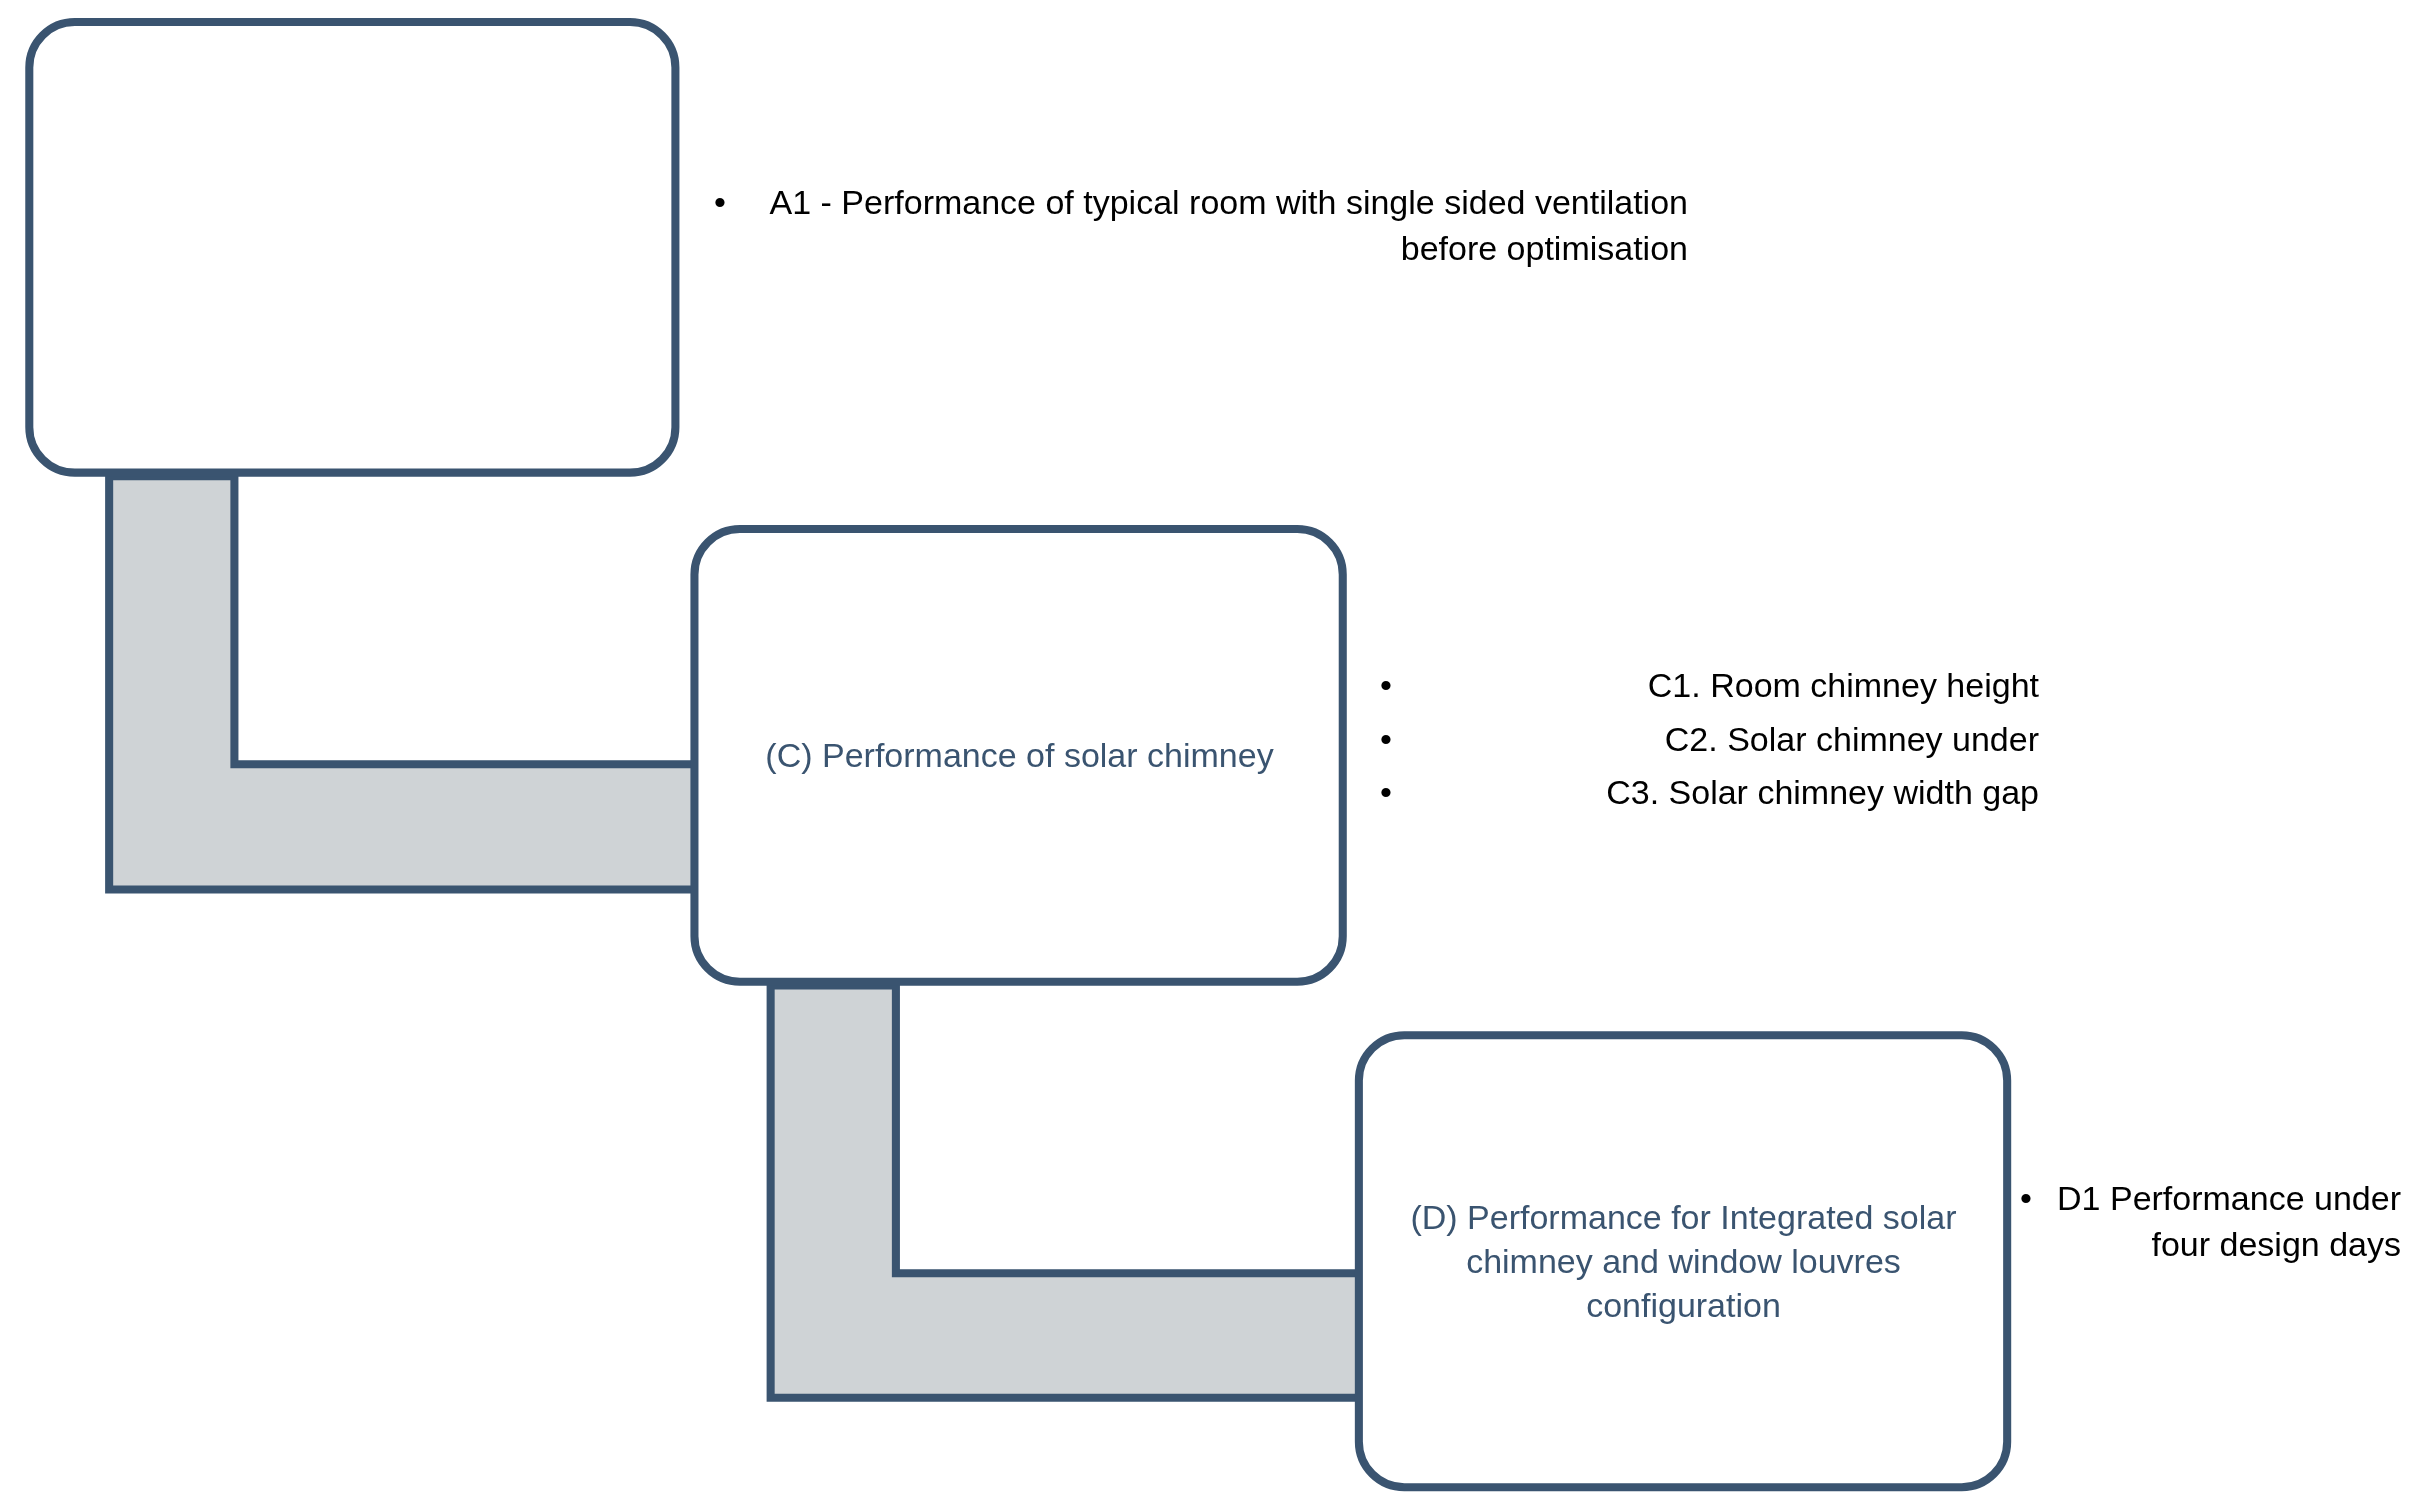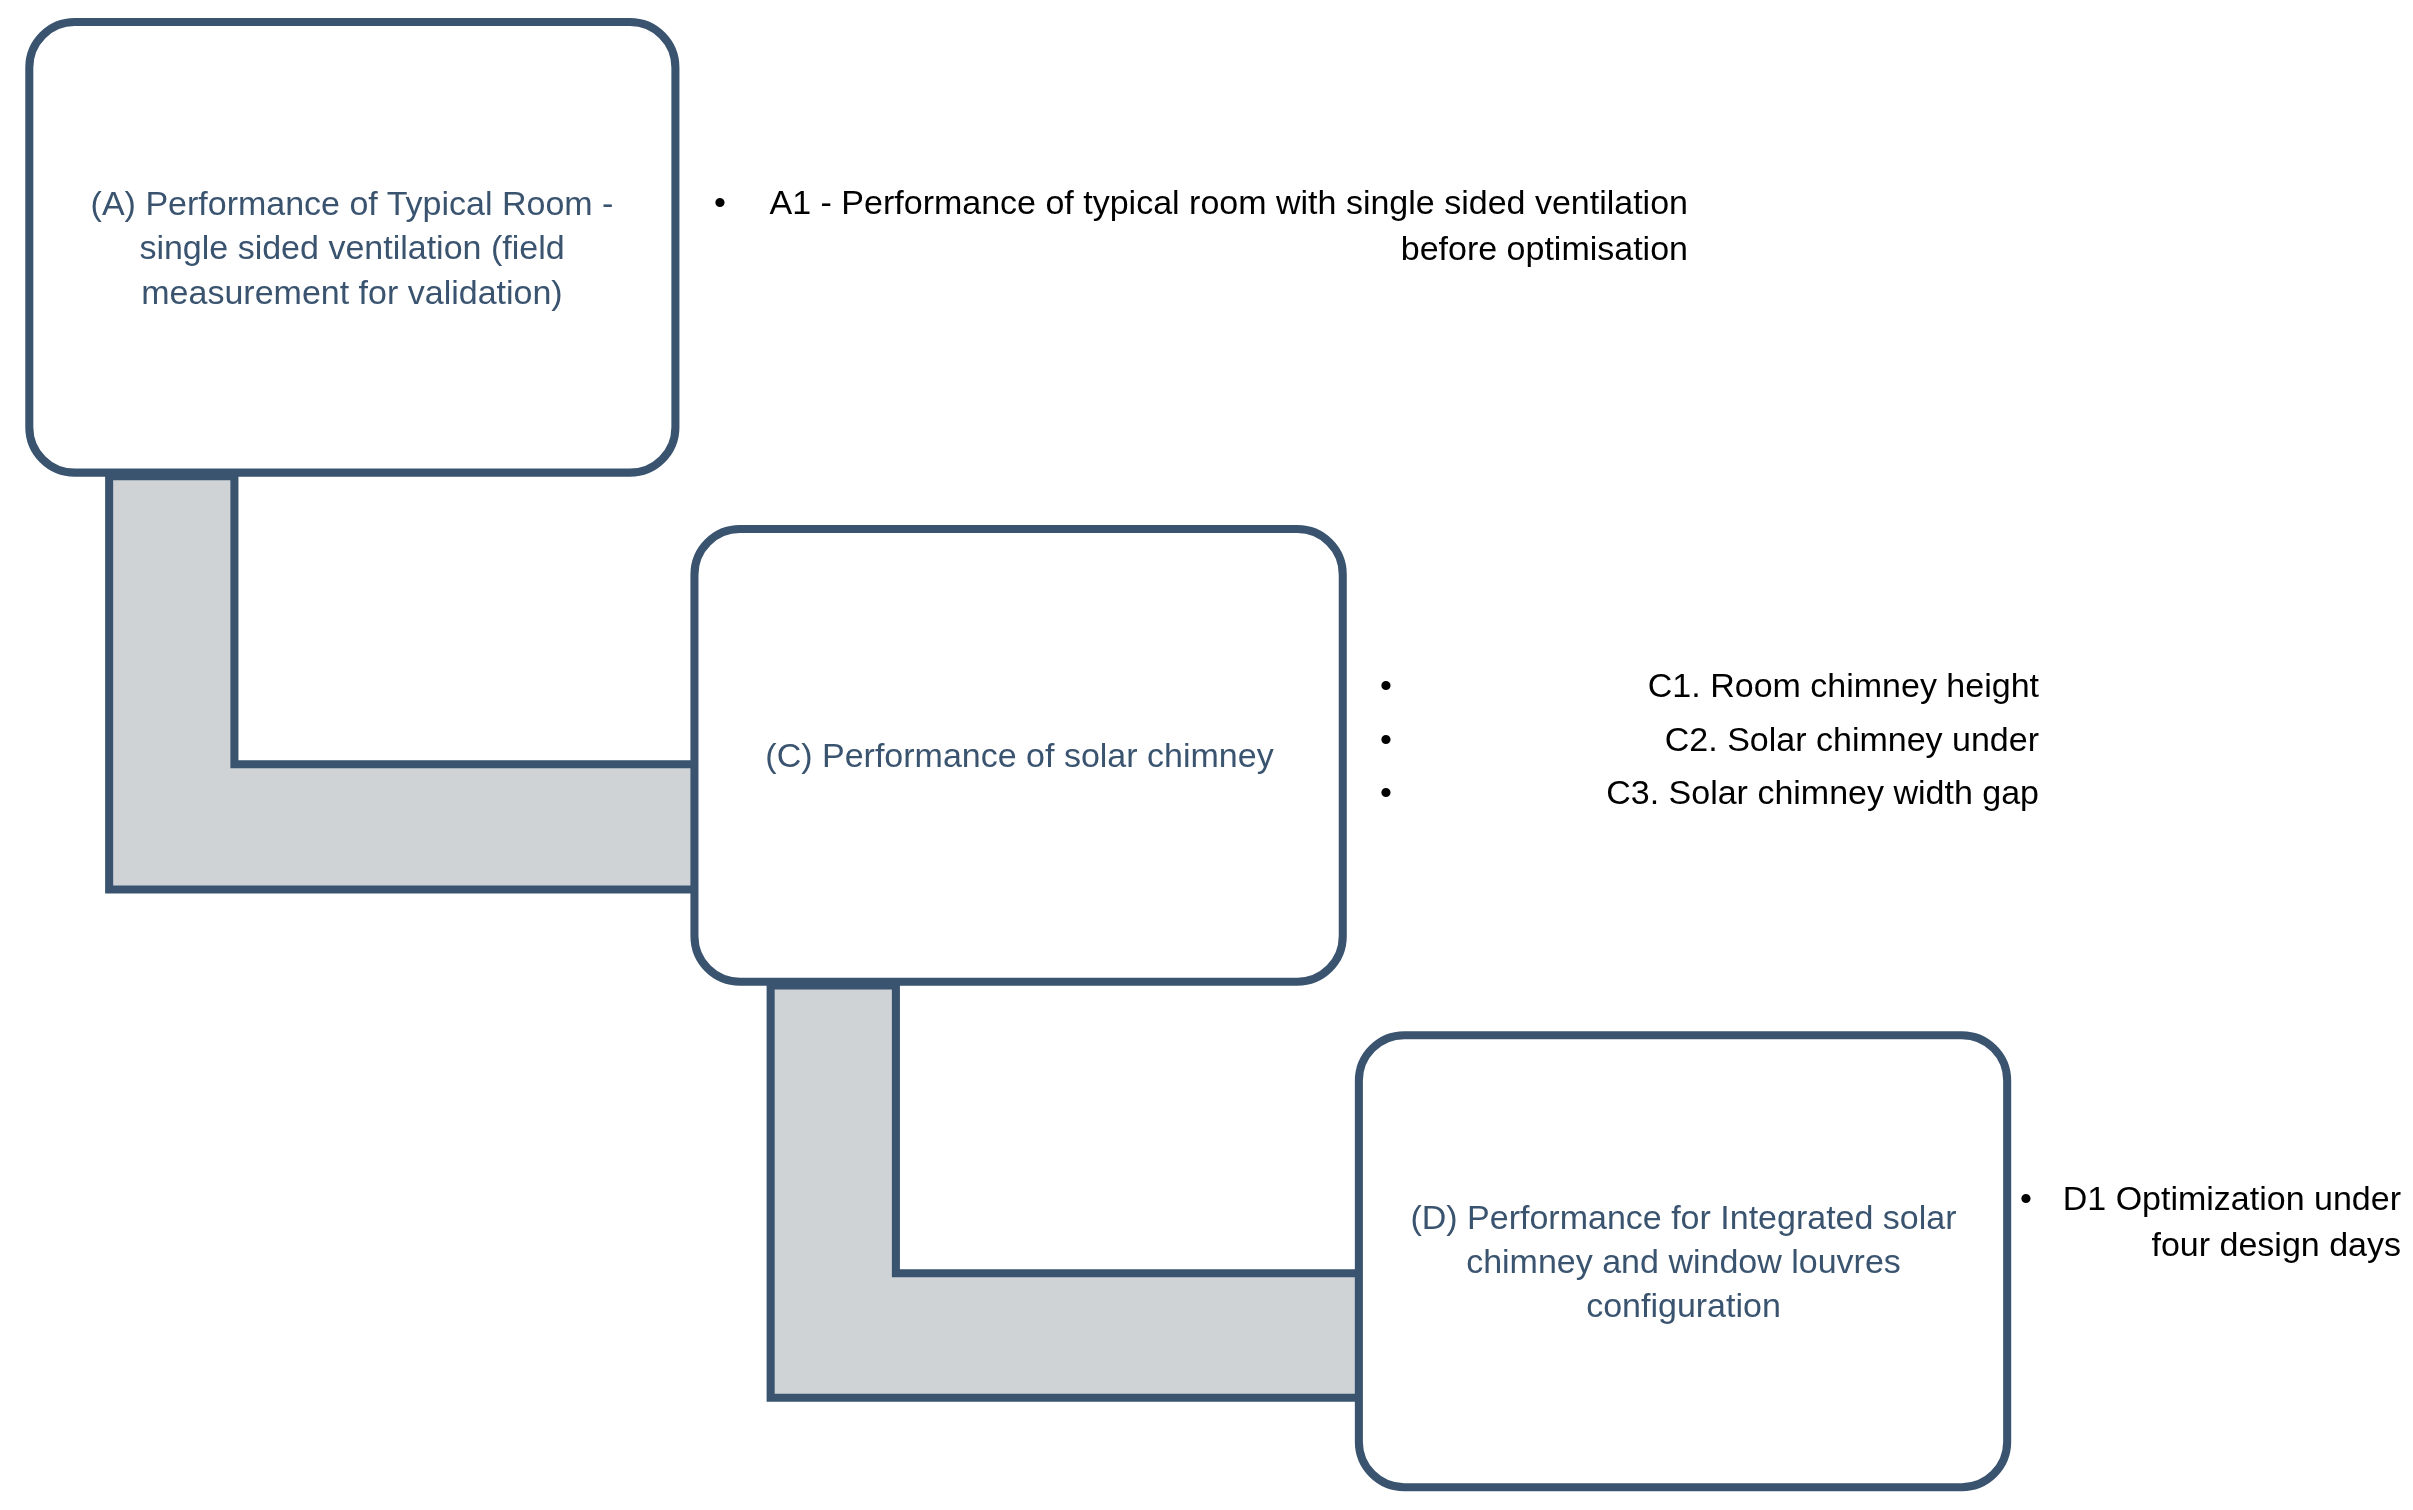--- a/index.html
+++ b/index.html
@@ -67,21 +67,20 @@
 
     <polygon points="1052,1345 1223,1345 1223,1738 1913,1738 1913,1652 2081,1823 1913,1994 1913,1908 1052,1908" fill="#CFD3D6" stroke="#3A5470" stroke-width="11" stroke-linejoin="miter"></polygon>
 
     <rect x="40" y="30" width="882" height="615" rx="62" ry="62" fill="#FFFFFF" stroke="#3A5470" stroke-width="11"></rect>
 
     <rect x="948" y="722" width="885" height="618" rx="62" ry="62" fill="#FFFFFF" stroke="#3A5470" stroke-width="11"></rect>
 
     <rect x="1855" y="1413" width="885" height="617" rx="62" ry="62" fill="#FFFFFF" stroke="#3A5470" stroke-width="11"></rect>
   </svg>
 
-  <div class="node-label" id="label-a">(A) Performance of Typical Room - single sided ventilation   (field measurement for validation)</div>
 
   <div class="node-label" id="label-d">(D) Performance for Integrated solar chimney and window louvres configuration</div>
 
   <div class="node-label" id="label-c">(C) Performance of solar chimney</div>
 
   <div class="bullet-block gap-wide" id="a1-block">
     <div class="bullet-row">
       <span class="bullet-dot">•</span>
       <span class="bullet-text">A1 - Performance of typical room with single sided ventilation before optimisation</span>
     </div>
@@ -98,18 +97,18 @@
     </div>
     <div class="bullet-row">
       <span class="bullet-dot">•</span>
       <span class="bullet-text">C3. Solar chimney width gap</span>
     </div>
   </div>
 
   <div class="bullet-block gap-tight" id="d1-block">
     <div class="bullet-row">
       <span class="bullet-dot">•</span>
-      <span class="bullet-text">D1 Optimization under four design days</span>
+      <span class="bullet-text">D1 Performance under four design days</span>
     </div>
   </div>
 
 </div>
 
 
 </body></html>

